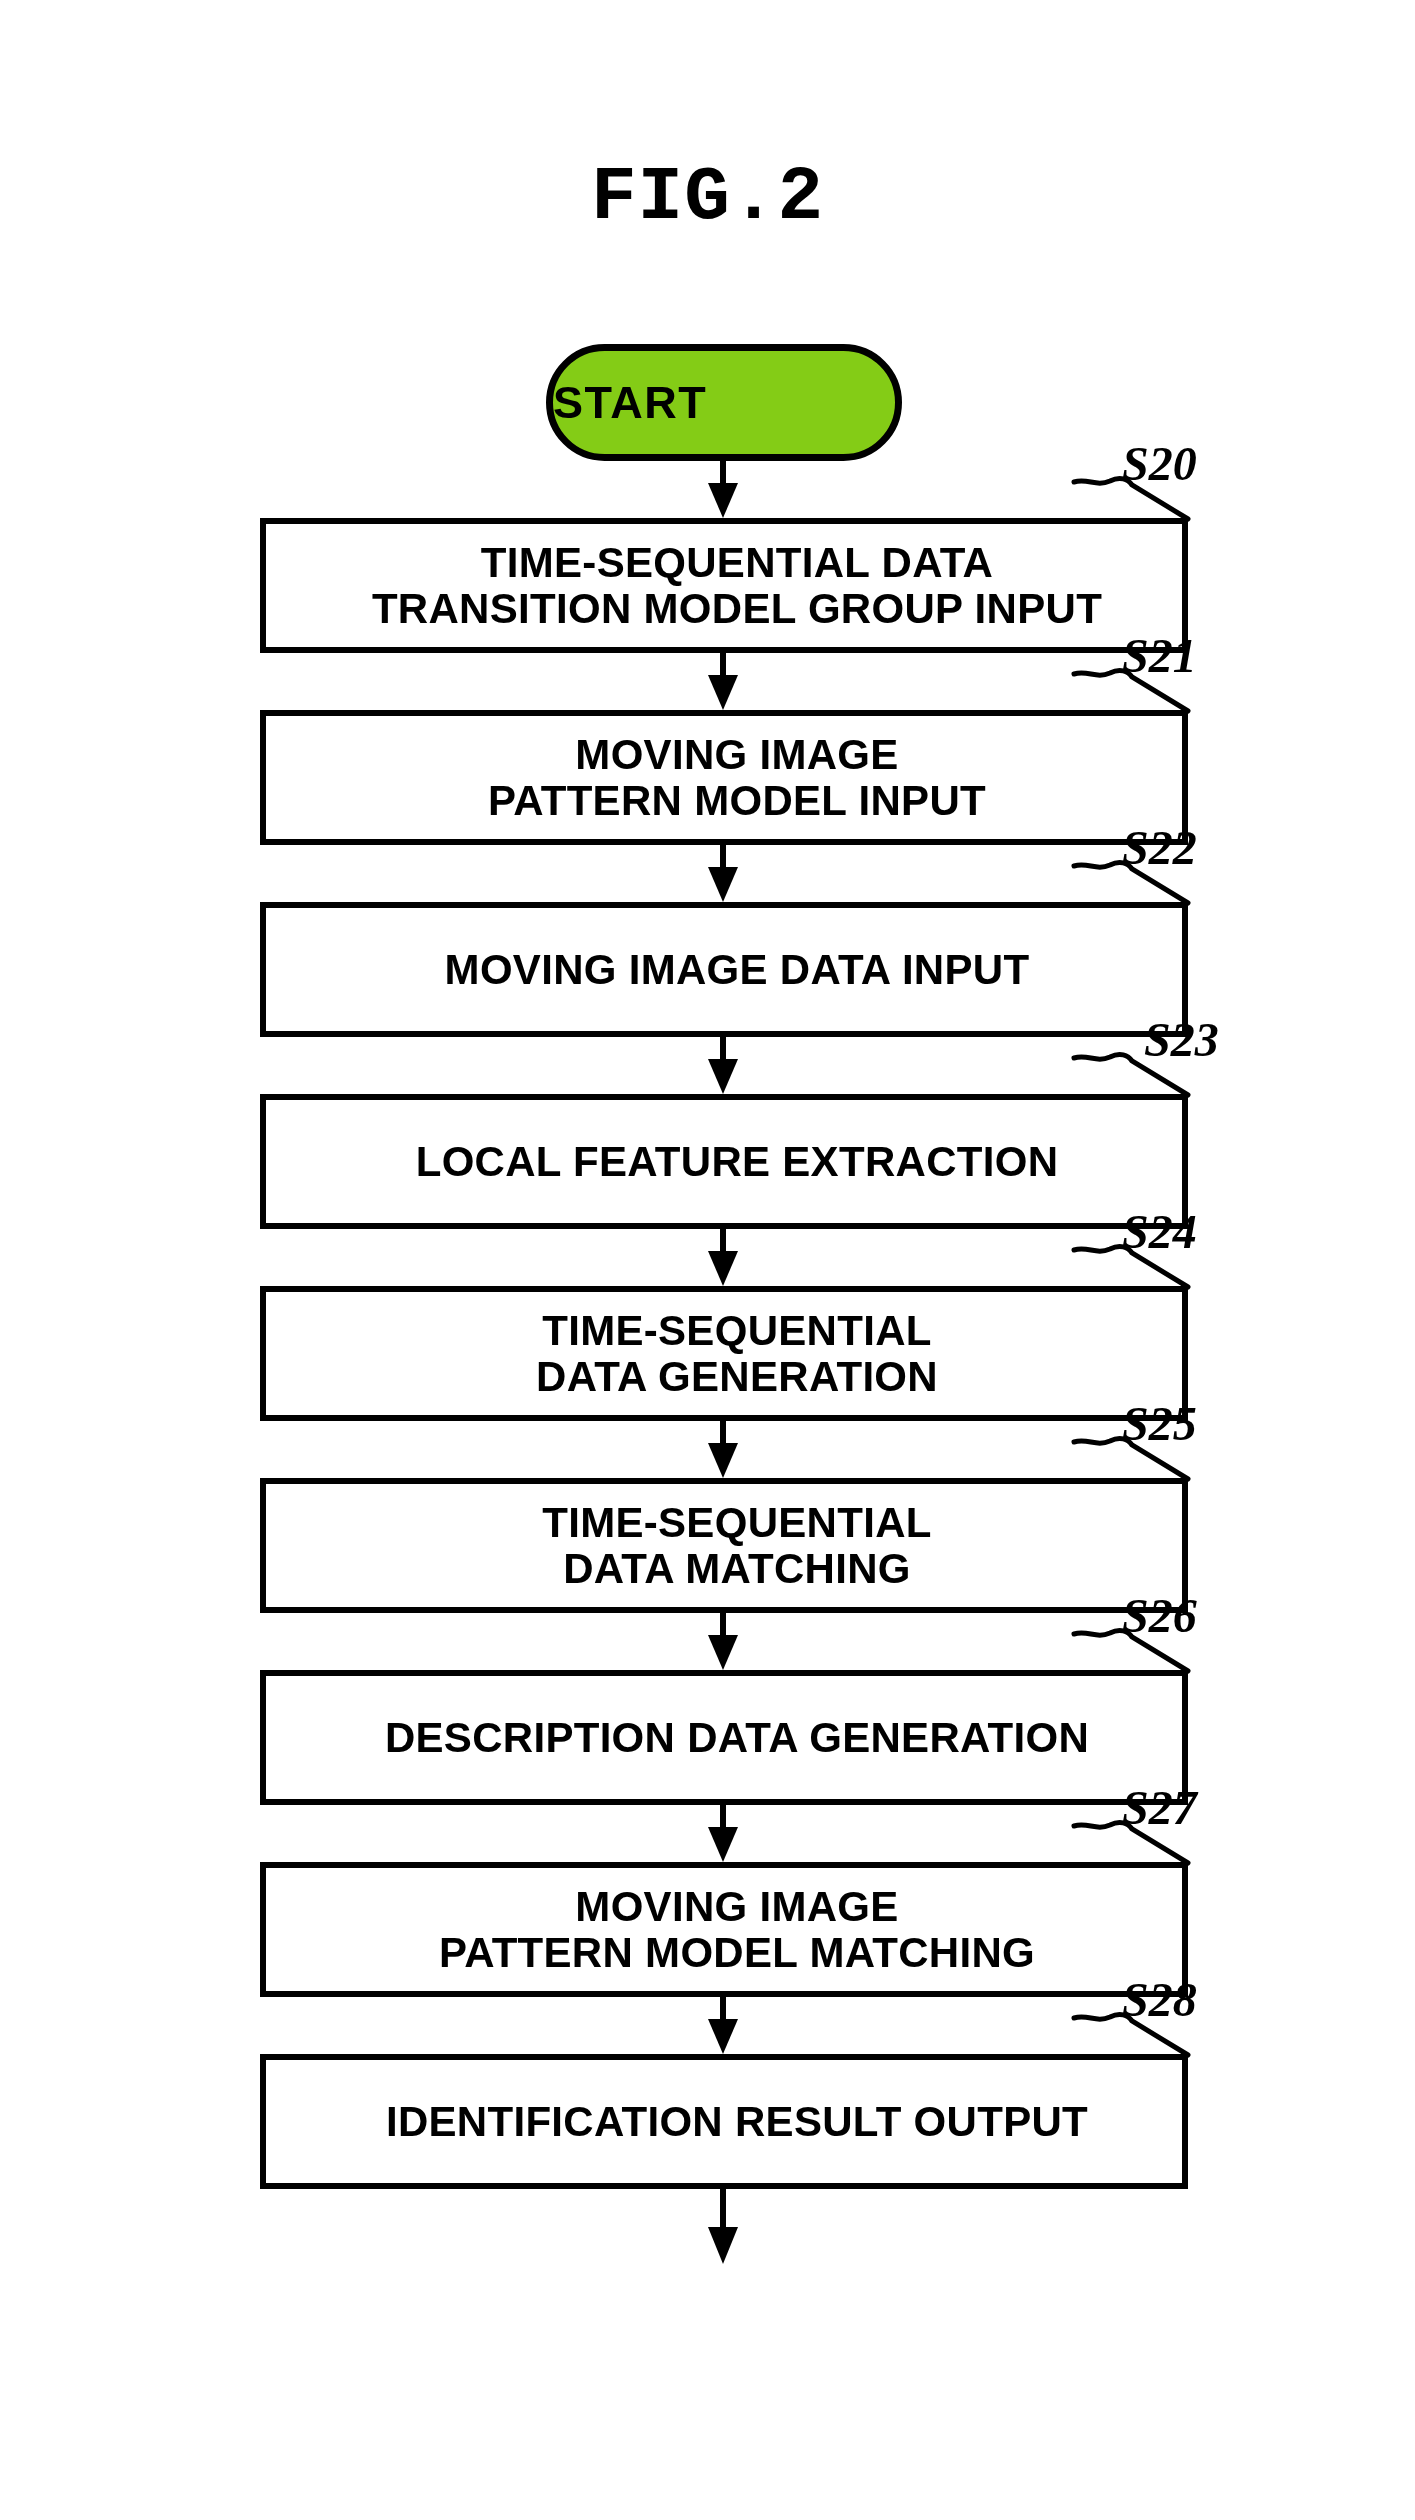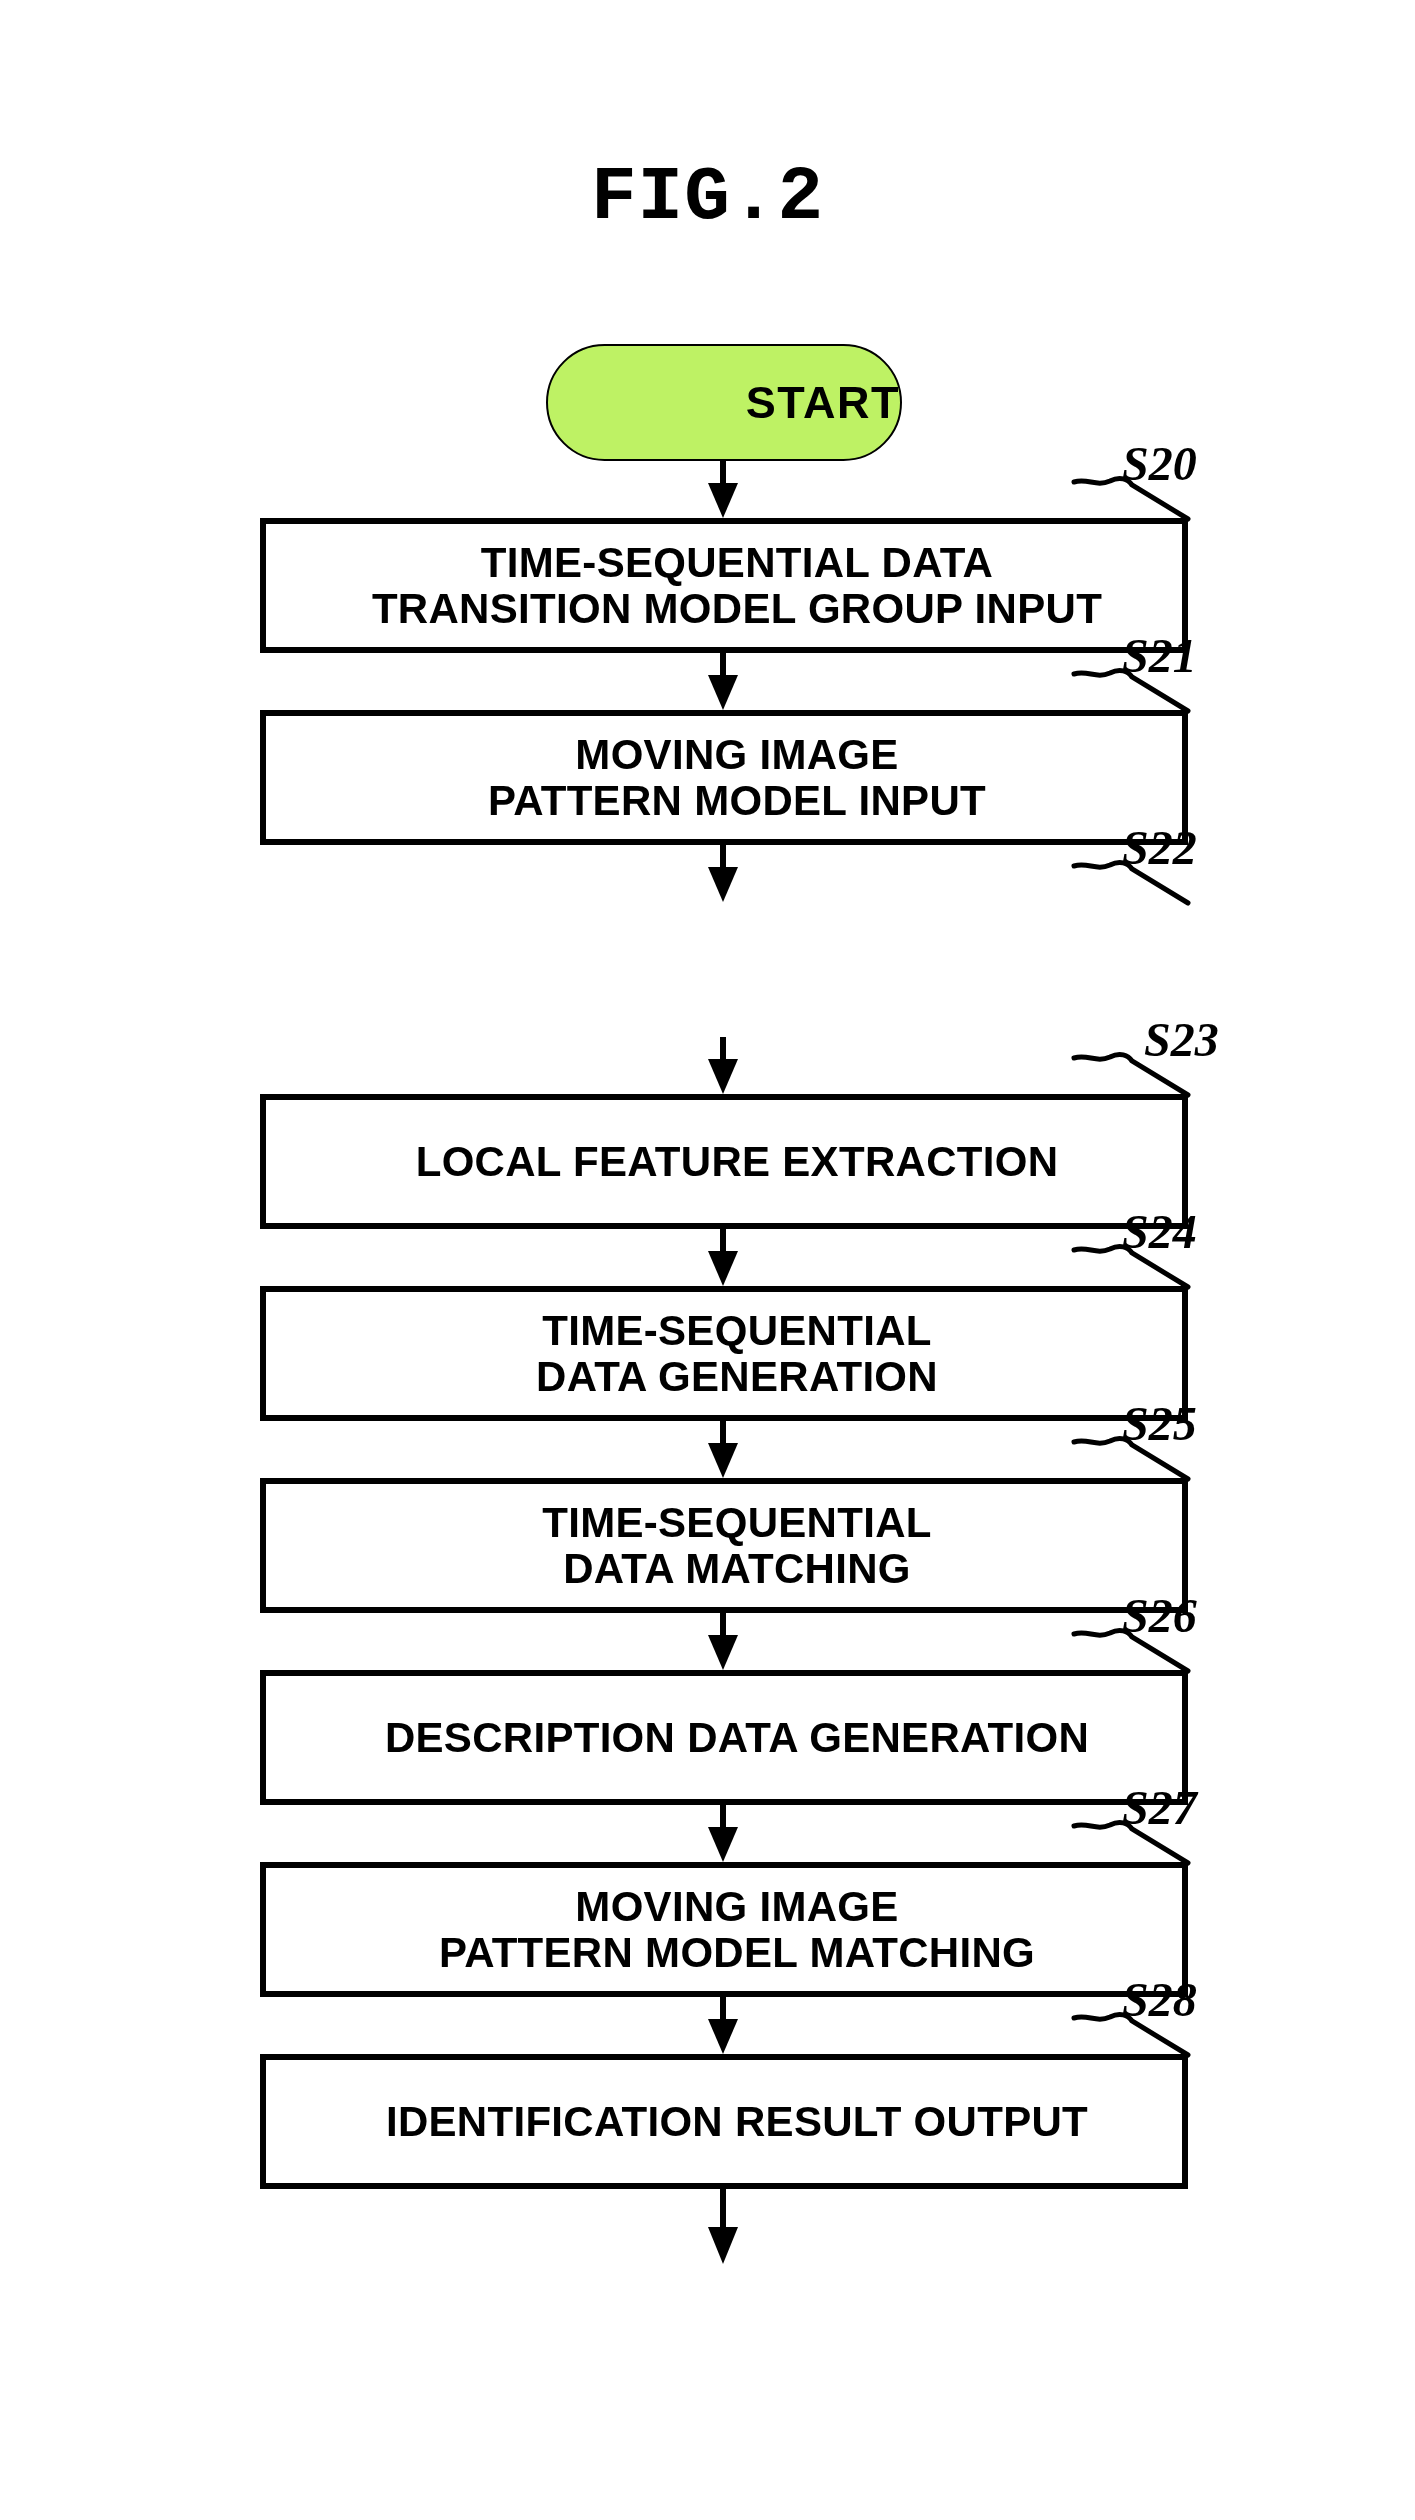--- a/index.html
+++ b/index.html
@@ -35,26 +35,26 @@
     left: 0;
     top: 0;
     width: 1415px;
     height: 2520px;
   }
 
   
   .terminal {
     position: absolute;
     box-sizing: border-box;
-    border: 2px solid #000000;
+    border: 7px solid #000000;
     border-radius: 70px;
-    background: #bef264;
+    background: #84cc16;
     display: flex;
     align-items: center;
-    justify-content: flex-end;
+    justify-content: flex-start;
   }
   .terminal .term-label {
     font-family: "Liberation Sans", sans-serif;
     font-weight: bold;
     font-size: 45px;
     letter-spacing: 1.5px;
     line-height: 1;
   }
 
   #terminal-start {
@@ -172,20 +172,23 @@
       <polygon points="3,22 33,22 18,57" fill="#000"></polygon>
     </svg>
   </div>
 
   <div class="leader" style="left:1072px;top:833px;">
     <svg width="130" height="72" viewBox="0 0 130 72">
       <path d="M2,33 C16,29 24,38 38,32 C48,27 56,30 60,36 L116,70" fill="none" stroke="#000" stroke-width="5" stroke-linecap="round"></path>
     </svg>
   </div>
   <div class="step-ref" style="left:1122px;top:824px;">S22</div>
+  <div class="process-box" style="top:902px;height:135px;">
+    <span class="box-text">MOVING IMAGE DATA INPUT</span>
+  </div>
 
   <div class="connector" style="top:1037px;height:57px;">
     <svg width="36" height="57" viewBox="0 0 36 57">
       <line x1="18" y1="0" x2="18" y2="30" stroke="#000" stroke-width="6"></line>
       <polygon points="3,22 33,22 18,57" fill="#000"></polygon>
     </svg>
   </div>
 
   <div class="leader" style="left:1072px;top:1025px;">
     <svg width="130" height="72" viewBox="0 0 130 72">

